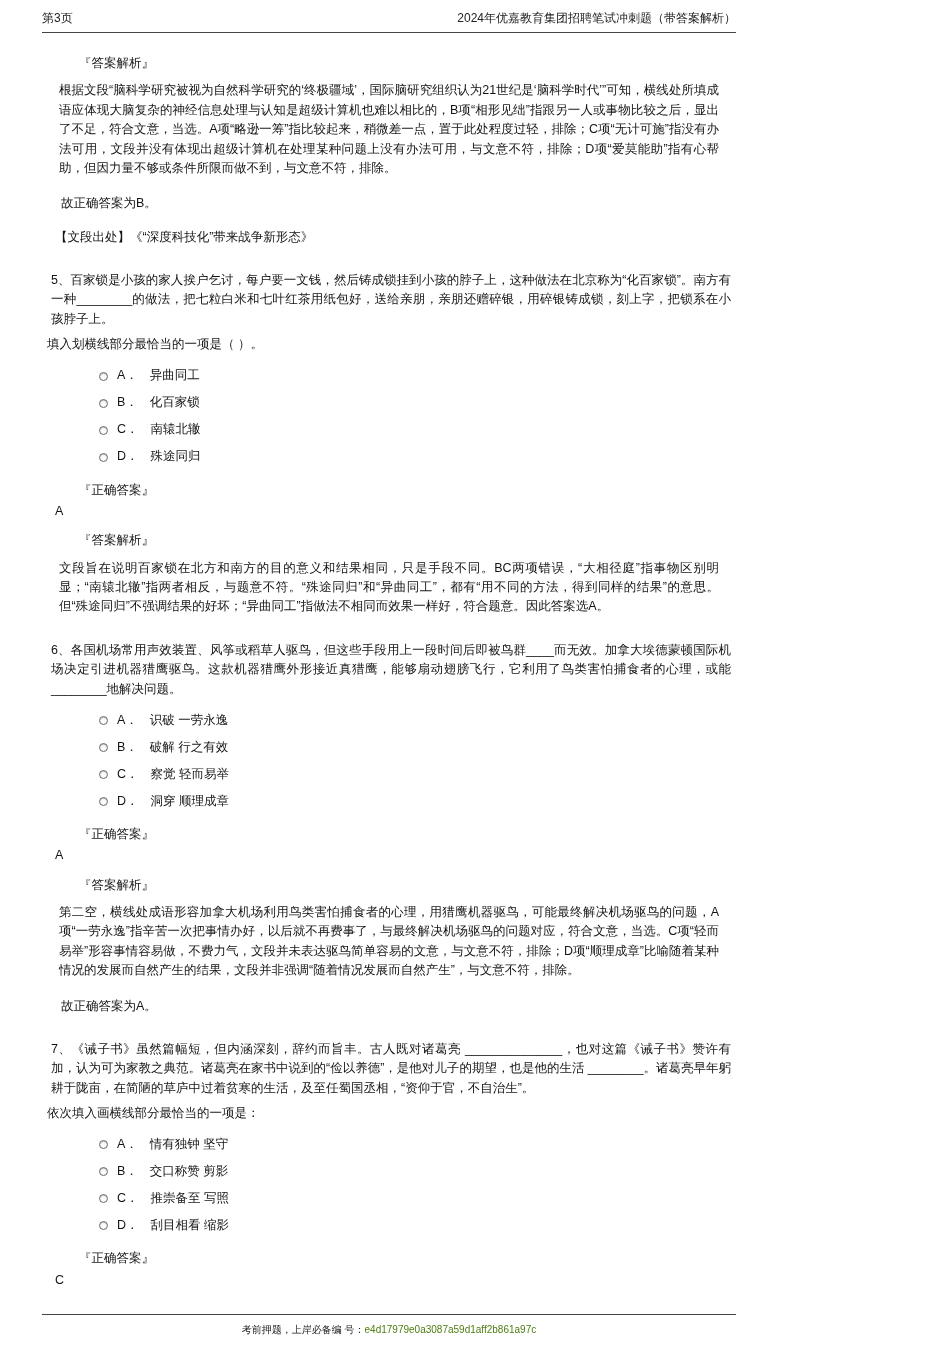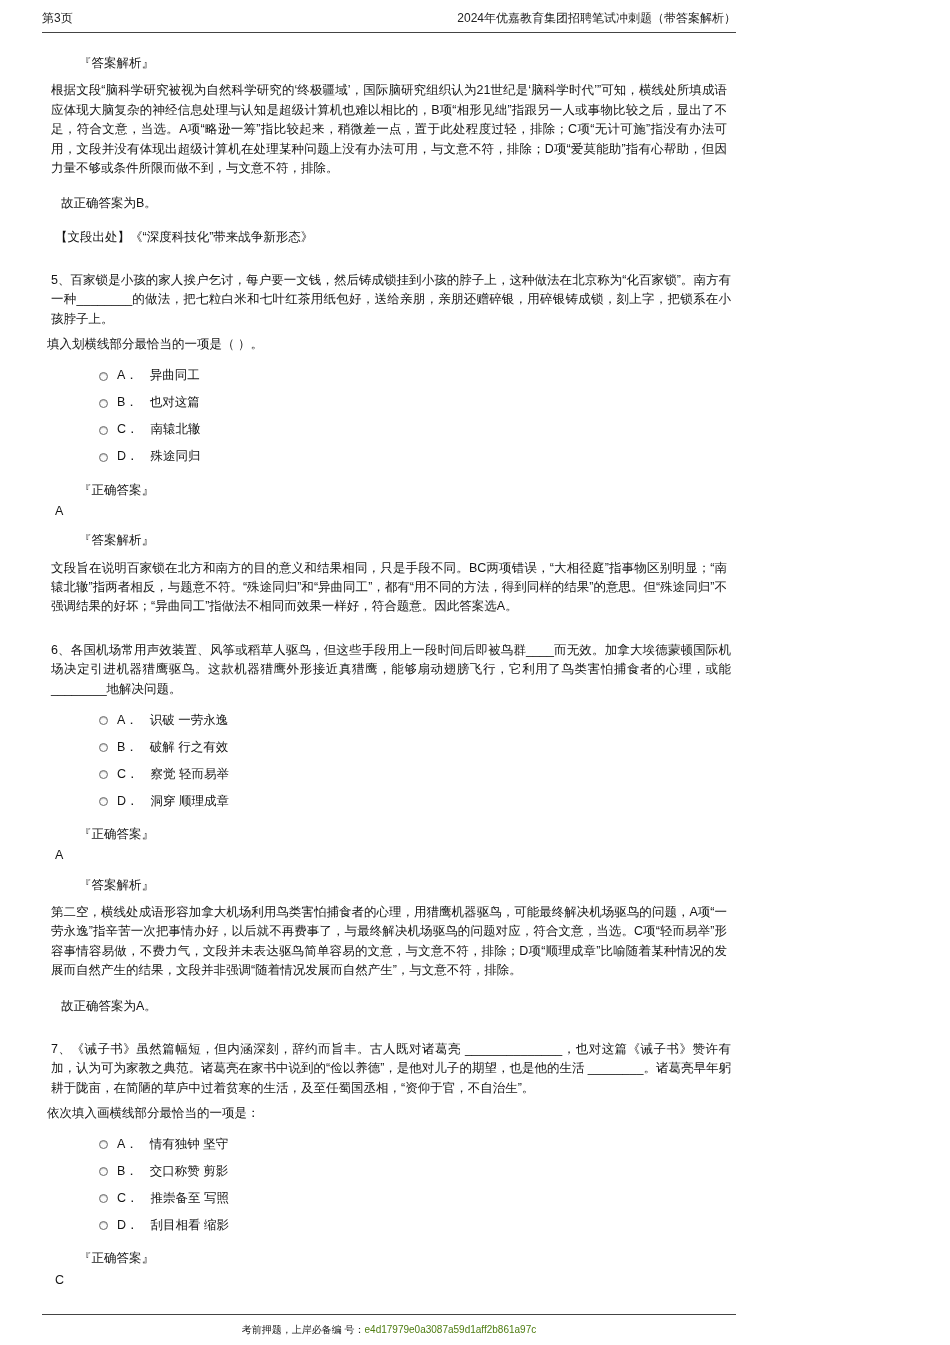--- a/index.html
+++ b/index.html
@@ -12,21 +12,21 @@
   .header {
     position: absolute; top: 10px; left: 42px; right: 42px;
     display: flex; justify-content: space-between; align-items: flex-end;
     font-size: 12px; color: #222;
     border-bottom: 1.5px solid #444; padding-bottom: 5px;
   }
   .content {
     position: absolute; top: 44px; left: 47px; right: 47px;
     font-size: 12.5px; line-height: 1.55; color: #141414;
   }
-  .para { text-align: justify; margin: 8px 4px; }
+  .para { text-align: justify; margin: 8px 12px; }
   .label { margin: 10px 0 2px 32px; }
   .answer-letter { margin: 0 0 2px 8px; }
   .conclusion { margin: 16px 0 8px 14px; }
   .source { margin: 14px 0 4px 8px; }
   .stem { margin: 24px 0 4px 4px; text-align: justify; }
   .prompt { margin: 6px 0 4px 0; }
   .options { margin: 8px 0 6px 52px; }
   .option { display: flex; align-items: center; height: 27px; cursor: default; }
   .radio {
     width: 9px; height: 9px; border: 1px solid #6a6a6a; border-radius: 50%;
@@ -65,21 +65,21 @@
       <div class="prompt">填入划横线部分最恰当的一项是（      ）。</div>
       <div class="options">
         <div class="option">
           <span class="radio"></span>
           <span class="opt-label">A．</span>
           <span class="opt-text">异曲同工</span>
         </div>
         <div class="option">
           <span class="radio"></span>
           <span class="opt-label">B．</span>
-          <span class="opt-text">也对这篇</span>
+          <span class="opt-text">化百家锁</span>
         </div>
         <div class="option">
           <span class="radio"></span>
           <span class="opt-label">C．</span>
           <span class="opt-text">南辕北辙</span>
         </div>
         <div class="option">
           <span class="radio"></span>
           <span class="opt-label">D．</span>
           <span class="opt-text">殊途同归</span>

